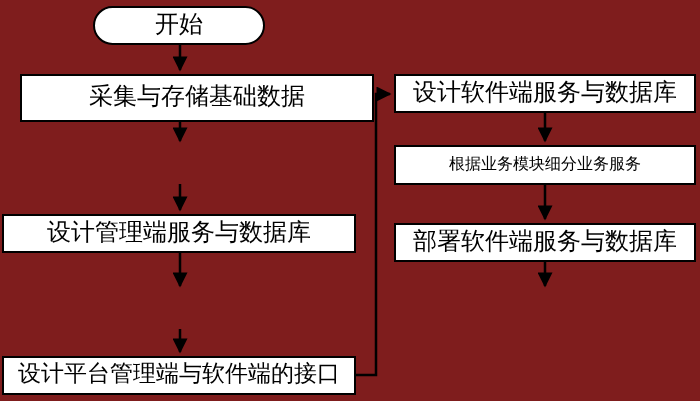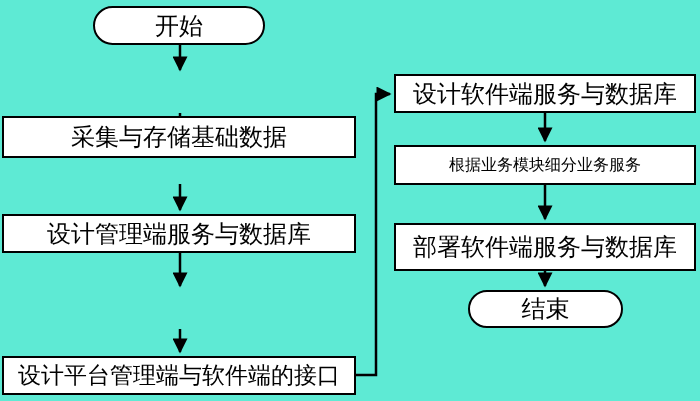--- a/index.html
+++ b/index.html
@@ -4,22 +4,22 @@
 <style>
   html, body {
     margin: 0;
     padding: 0;
     background: #ffffff;
   }
   #canvas {
     position: relative;
     width: 700px;
     height: 401px;
-    background: #5eead4;
-    font-family: Liberation Serif, serif;
+    background: #7f1d1d;
+    font-family: Liberation Mono, monospace;
     overflow: hidden;
   }
   .node {
     position: absolute;
     box-sizing: border-box;
     background: #ffffff;
     border: 2.5px solid #000000;
     display: flex;
     align-items: center;
     justify-content: center;
@@ -29,29 +29,29 @@
     letter-spacing: 0px;
     white-space: nowrap;
   }
   .stadium {
     border-radius: 19.5px;
   }
   
   .n-start { left: 93px;  top: 6px;   width: 172px; height: 39px; }
   .n-end   { left: 468px; top: 290px; width: 155px; height: 38px; }
   
-  .n-l0 { left: 2px; top: 74px;  width: 354px; height: 42px; margin-top: 42px; }
+  .n-l0 { left: 20px; top: 74px;  width: 354px; height: 48px; }
   .n-l1 { left: 2px; top: 145px; width: 354px; height: 39px; }
   .n-l2 { left: 2px; top: 214px; width: 354px; height: 39px; text-align: right; }
   .n-l3 { left: 2px; top: 290px; width: 354px; height: 39px; }
   .n-l4 { left: 2px; top: 356px; width: 354px; height: 39px; font-size: 23px; }
   
   .n-r0 { left: 394px; top: 74px;  width: 302px; height: 39px; }
   .n-r1 { left: 394px; top: 145px; width: 302px; height: 40px; font-size: 16px; }
-  .n-r2 { left: 394px; top: 223px; width: 302px; height: 48px; }
+  .n-r2 { left: 394px; top: 223px; width: 302px; height: 39px; }
 
   #edges {
     position: absolute;
     left: 0;
     top: 0;
     width: 700px;
     height: 401px;
     pointer-events: none;
   }
   #edges path.flow {
@@ -85,15 +85,14 @@
   <div class="node stadium n-start">开始</div>
 
   <div class="node n-l0">采集与存储基础数据</div>
   <div class="node n-l2">设计管理端服务与数据库</div>
   <div class="node n-l4">设计平台管理端与软件端的接口</div>
 
   <div class="node n-r0">设计软件端服务与数据库</div>
   <div class="node n-r1">根据业务模块细分业务服务</div>
   <div class="node n-r2">部署软件端服务与数据库</div>
 
-  <div class="node stadium n-end">结束</div>
 
 </div>
 
 </body></html>

